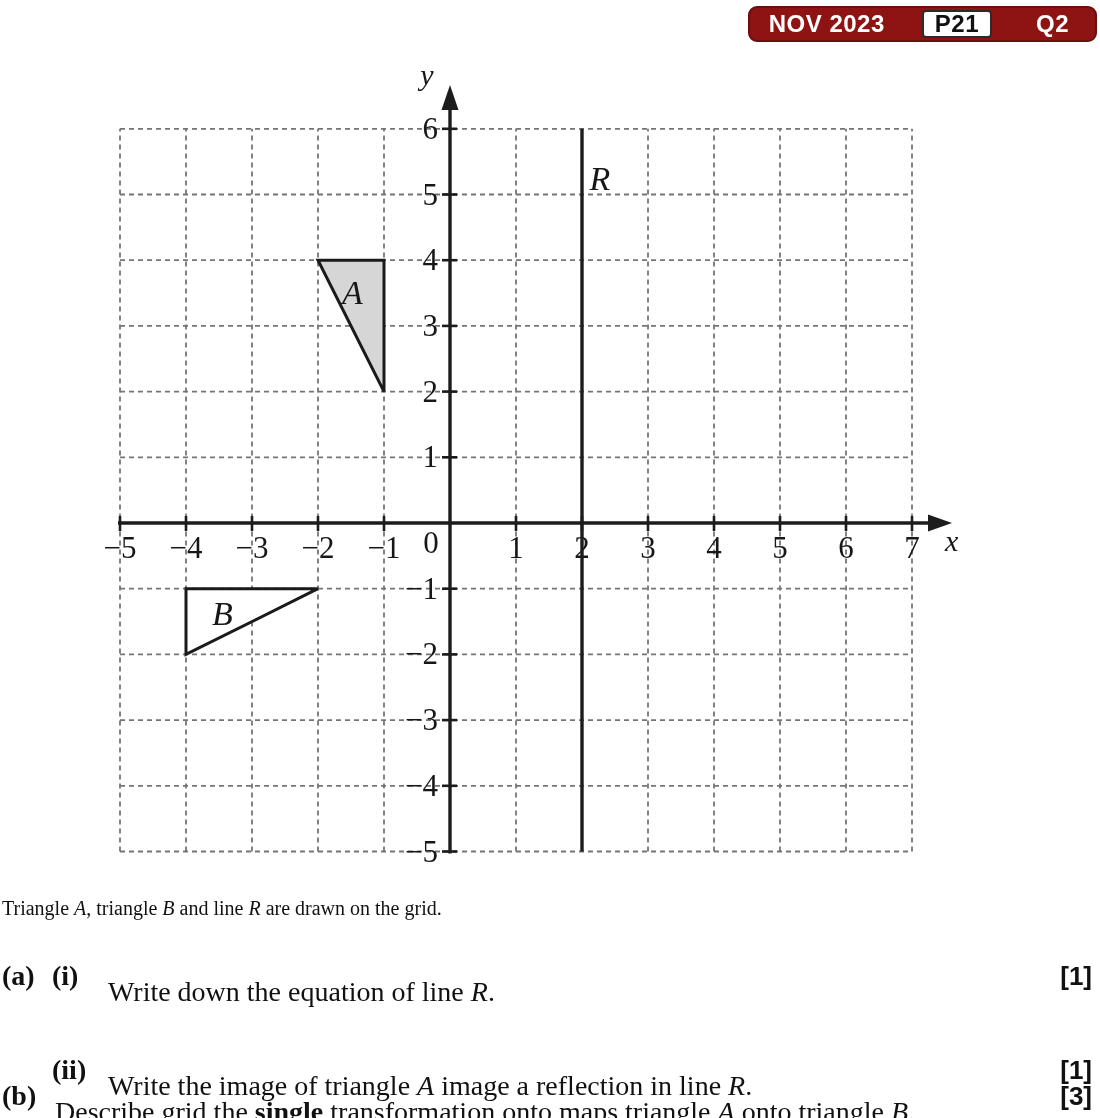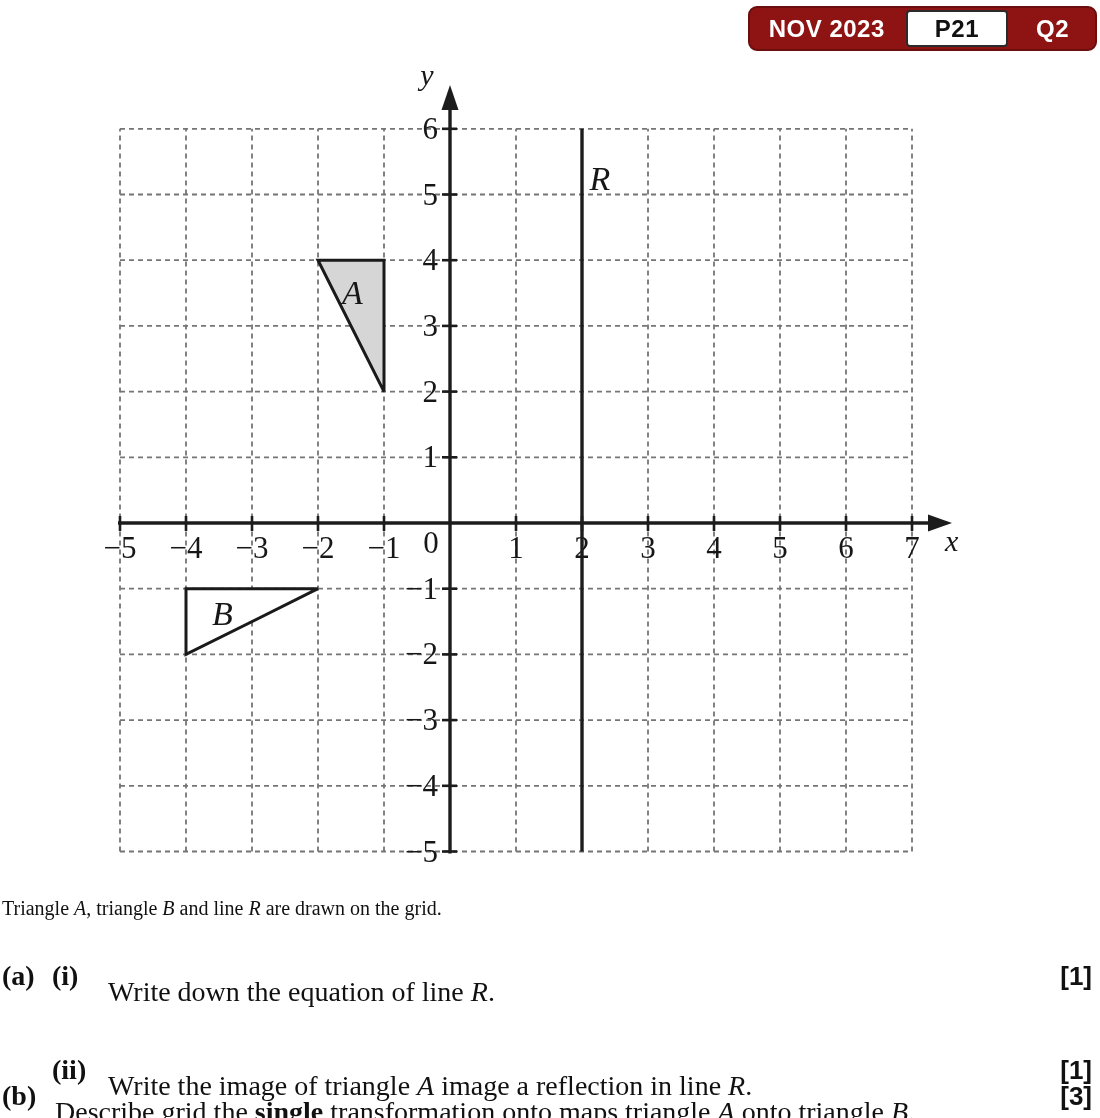--- a/index.html
+++ b/index.html
@@ -1,27 +1,27 @@
 <!DOCTYPE html>
 <html><head>
 <meta charset="utf-8">
 <style>
   html,body{margin:0;padding:0;background:#ffffff;}
   body{width:1100px;height:1118px;position:relative;overflow:hidden;
        font-family:"Liberation Serif",serif;color:#111;}
   .page{position:absolute;inset:0;background:#fff;}
 
   
-  .badge{position:absolute;top:6px;right:3px;height:45px;box-sizing:border-box;
+  .badge{position:absolute;top:6px;right:3px;height:36px;box-sizing:border-box;
          display:flex;align-items:stretch;border:2px solid #6a0e0e;border-radius:9px;
          overflow:hidden;font-family:"Liberation Sans",sans-serif;font-weight:700;
          font-size:24px;letter-spacing:.5px;}
   .badge .seg{display:flex;align-items:center;justify-content:center;}
   .seg-session{padding:0 19px;}
-  .seg-paper{margin:2px 2px;border:2px solid #2b2b2b;border-radius:4px;padding:0 27px;}
+  .seg-paper{margin:2px 18px;border:2px solid #2b2b2b;border-radius:4px;padding:0 11px;}
   .seg-question{padding:0 26px;text-align:center;}
 
   
   #grid-svg{position:absolute;left:0;top:0;}
   svg text{font-family:"Liberation Serif",serif;fill:#171717;}
 
   
   .caption{position:absolute;left:2px;top:898px;font-size:20px;line-height:1;}
   .qrow{position:absolute;left:0;width:1100px;height:34px;font-size:28px;line-height:1;}
   .q1{top:962px}.q2{top:1056px}.q3{top:1082px}

